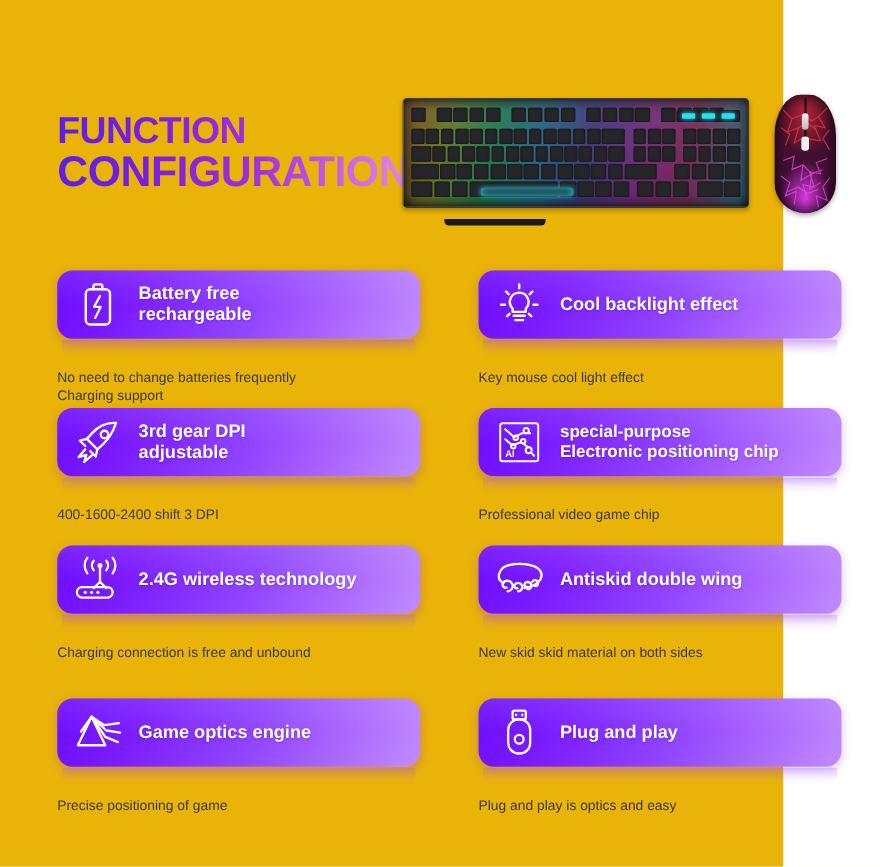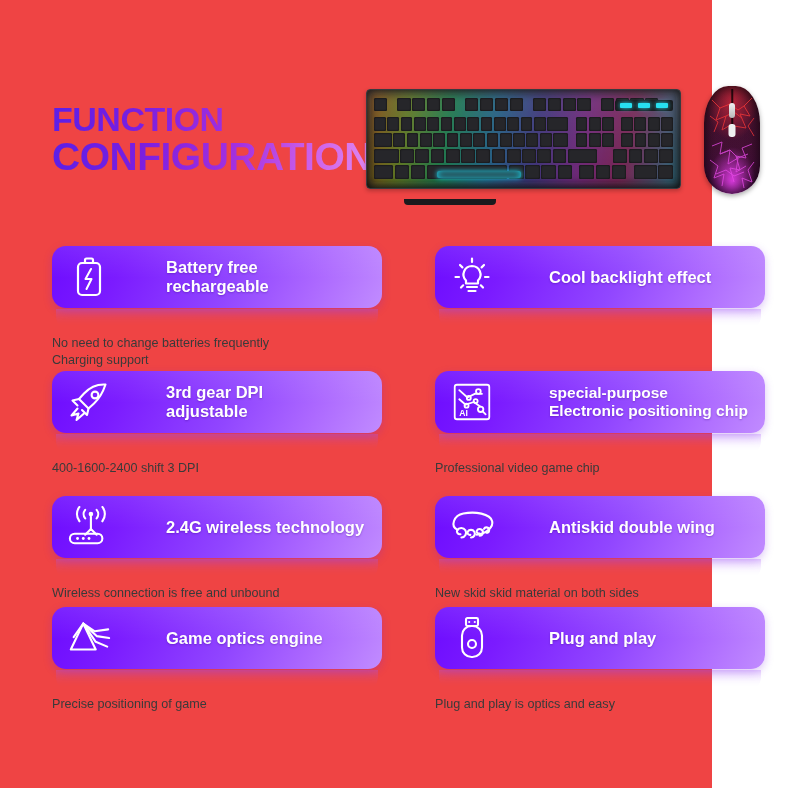--- a/index.html
+++ b/index.html
@@ -2,21 +2,21 @@
 <html><head>
 <meta charset="utf-8">
 <style>
   * { box-sizing: border-box; margin: 0; padding: 0; }
   html, body {
     width: 800px; height: 788px;
     background: #ffffff;
     font-family: "Liberation Sans", sans-serif;
     overflow: hidden;
   }
-  .page { position: relative; width: 712px; height: 788px; background:#ef4444; }
+  .page { position: relative; width: 712px; height: 788px; background:#eab308; }
 
   
   .header { position: absolute; left: 0; top: 0; width: 800px; height: 225px; }
   .title-block { position: absolute; left: 52px; top: 100px; }
   .title-line {
     font-size: 34px; font-weight: bold; line-height: 38px;
     letter-spacing: -0.5px;
     background: linear-gradient(95deg, #5B1FE8 0%, #7B1FE0 28%, #A331DF 58%, #CE63EA 82%, #E088F0 100%);
     -webkit-background-clip: text; background-clip: text;
     -webkit-text-fill-color: transparent; color: transparent;
@@ -72,27 +72,27 @@
              background:rgba(0,0,0,.75); transform:translateX(-50%); }
   .m-wheel { position:absolute; left:50%; top:17px; width:6px; height:15px; transform:translateX(-50%);
              background:linear-gradient(180deg,#f2f2f2,#b9b9b9); border-radius:3px; }
   .m-btn { position:absolute; left:50%; top:38px; width:7px; height:13px; transform:translateX(-50%);
            background:#efefef; border-radius:3px; }
 
   
   .grid { position: absolute; left: 0; top: 228px; width: 800px; }
   .cell { position: absolute; width: 330px; }
   .col-l { left: 52px; } .col-r { left: 435px; }
-  .row-1 { top: 18px; } .row-2 { top: 143px; } .row-3 { top: 268px; } .row-4 { top: 379px; }
+  .row-1 { top: 18px; } .row-2 { top: 143px; } .row-3 { top: 268px; } .row-4 { top: 407px; }
 
   .card {
     position: relative; height: 62px; border-radius: 14px;
     background: linear-gradient(118deg, #6C0BFF 0%, #7B1BFF 22%, #9146FF 55%, #AC68FF 78%, #C18CFF 100%);
     box-shadow: 0 3px 9px rgba(120,30,220,.26);
-    display: flex; align-items: center; overflow: hidden; gap: 40px;
+    display: flex; align-items: center; overflow: hidden;
   }
   .card::before{ content:""; position:absolute; left:0; top:0; right:0; height:52%;
                  background:linear-gradient(180deg, rgba(255,255,255,.10), rgba(255,255,255,0));
                  pointer-events:none; }
   .card-icon { width: 74px; min-width:74px; display:flex; align-items:center; justify-content:center; }
   .card-icon svg { display:block; }
   .card-title {
     color:#fff; font-weight:bold; font-size:16.5px; line-height:19px;
     text-shadow: 0 1px 2px rgba(60,0,130,.35);
     padding-right: 12px;
@@ -306,20 +306,21 @@
             <path d="M21 10 a8.5 8.5 0 0 0 -6 14.5 v3 h12 v-3 A8.5 8.5 0 0 0 21 10 Z"></path>
             <path d="M16 31 h10 M17.5 35 h7"></path>
             <path d="M21 2.5 v3.5 M33 9 l-2.4 2.4 M9 9 l2.4 2.4 M37.5 21 h-3.5 M4.5 21 h3.5 M32 31.5 l-2.2-2.2 M10 31.5 l2.2-2.2"></path>
           </svg>
         </div>
         <div class="card-title">
           <div>Cool backlight effect</div>
         </div>
       </div>
       <div class="reflection"></div>
+      <div class="caption">Key mouse cool light effect</div>
     </div>
 
     <div class="cell col-l row-2">
       <div class="card">
         <div class="card-icon">
           <svg width="44" height="42" viewBox="0 0 44 42" fill="none" stroke="#fff" stroke-width="2.1" stroke-linecap="round" stroke-linejoin="round">
             <path d="M38.5 3.5 c-8.5 -0.5 -16 3 -21.5 9 l-5 5.5 l9.5 9.5 l5.5 -5 c6 -5.5 9.5 -13 11.5 -19 Z"></path>
             <circle cx="28" cy="14" r="3.4"></circle>
             <path d="M12 18 l-6.5 1.5 l5 5"></path>
             <path d="M21.5 27.5 l-1.5 6.5 l-5 -5"></path>
@@ -373,21 +374,21 @@
             <circle cx="13" cy="34" r="1.5" fill="#fff" stroke="none"></circle>
             <circle cx="19" cy="34" r="1.5" fill="#fff" stroke="none"></circle>
             <circle cx="25" cy="34" r="1.5" fill="#fff" stroke="none"></circle>
           </svg>
         </div>
         <div class="card-title">
           <div>2.4G wireless technology</div>
         </div>
       </div>
       <div class="reflection"></div>
-      <div class="caption">Wireless connection is free and unbound</div>
+      <div class="caption">Charging connection is free and unbound</div>
     </div>
 
     <div class="cell col-r row-3">
       <div class="card">
         <div class="card-icon">
           <svg width="48" height="38" viewBox="0 0 50 38" fill="none" stroke="#fff" stroke-width="2.2" stroke-linecap="round" stroke-linejoin="round">
             <path d="M10 22 C2 18 6 7 16 5 C28 2.5 44 5 46 13 C47.5 19 40 26 30 27"></path>
             <path d="M14 30 a5 5 0 1 0 -4.5 -7.5 a3 3 0 0 0 3.5 4"></path>
             <path d="M24 30 a4 4 0 1 0 -3.5 -6 a2.4 2.4 0 0 0 2.8 3.2"></path>
             <path d="M33 28 a3.4 3.4 0 1 0 -3 -5 a2 2 0 0 0 2.3 2.7"></path>

